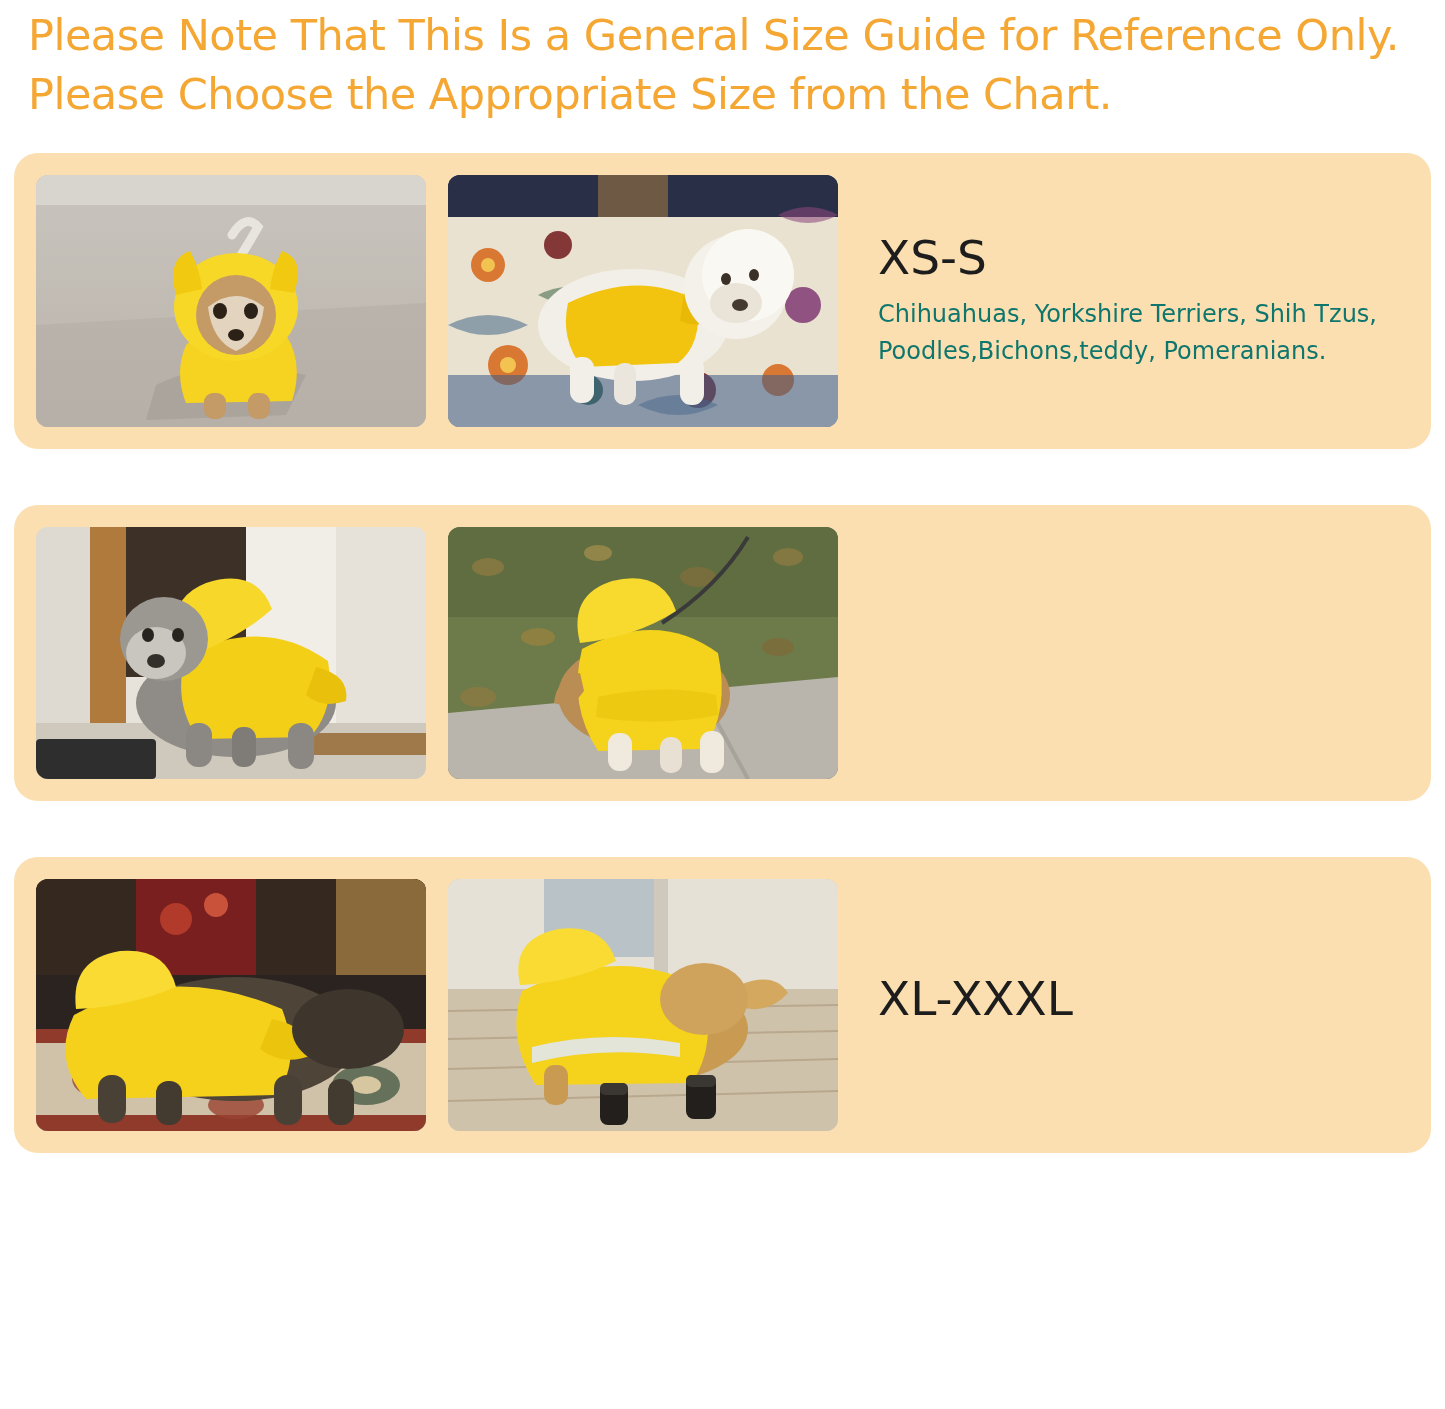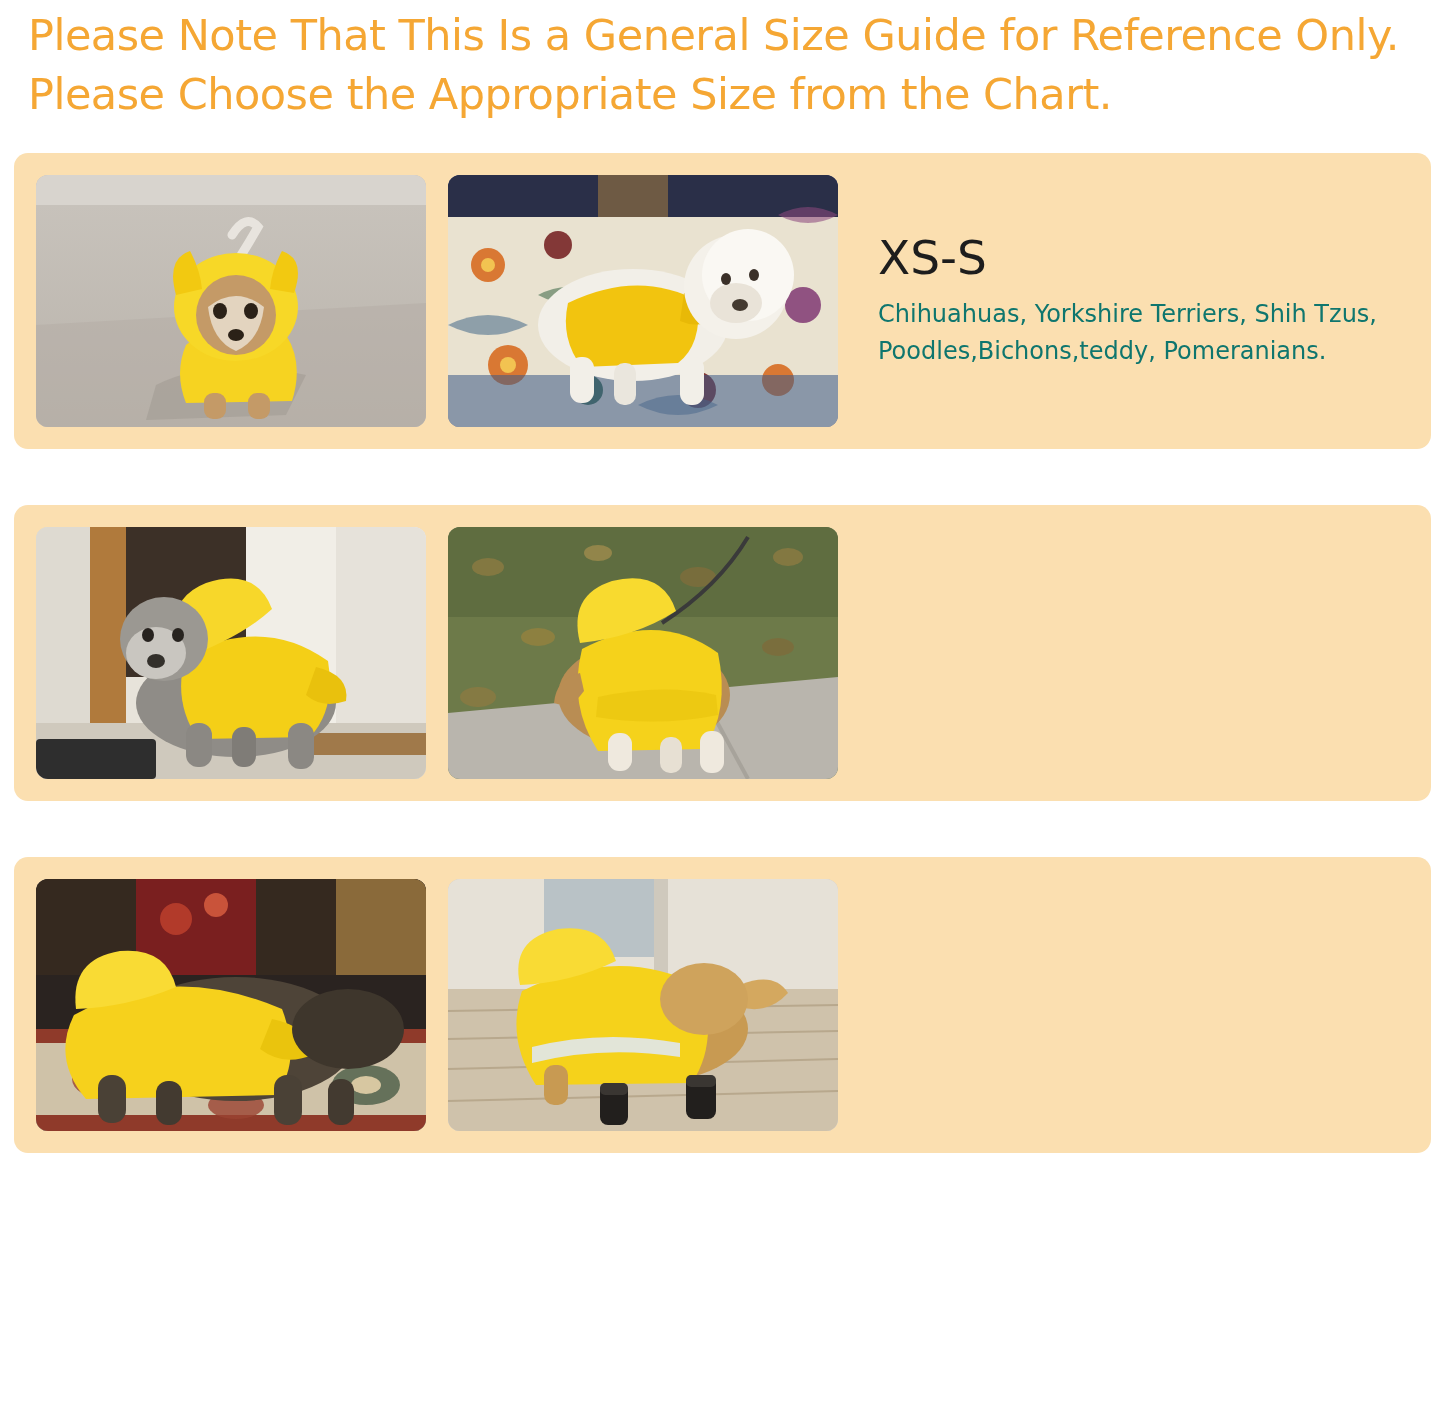--- a/index.html
+++ b/index.html
@@ -35,21 +35,21 @@
   
   .rows {
     margin-top: 28px;
     padding: 0 14px;
     display: flex;
     flex-direction: column;
     gap: 56px;
   }
   .size-row {
     background: #fbdfb0;
-    border-radius: 14px;
+    border-radius: 24px;
     padding: 22px 22px;
     display: flex;
     align-items: center;
     gap: 22px;
     min-height: 290px;
     box-sizing: border-box;
   }
   .photo {
     width: 390px;
     height: 252px;
@@ -311,17 +311,18 @@
 
           <rect x="238" y="196" width="30" height="44" rx="8" fill="#221f1d"></rect>
           <rect x="238" y="196" width="30" height="12" rx="5" fill="#3a3632"></rect>
           <rect x="152" y="204" width="28" height="42" rx="8" fill="#221f1d"></rect>
           <rect x="152" y="204" width="28" height="12" rx="5" fill="#3a3632"></rect>
           <rect x="96" y="186" width="24" height="40" rx="10" fill="#c89a52"></rect>
         </svg>
       </div>
 
       <div class="info">
+        <div class="size-label">XL-XXXL</div>
       </div>
     </div>
 
   </div>
 </div>
 
 </body></html>

